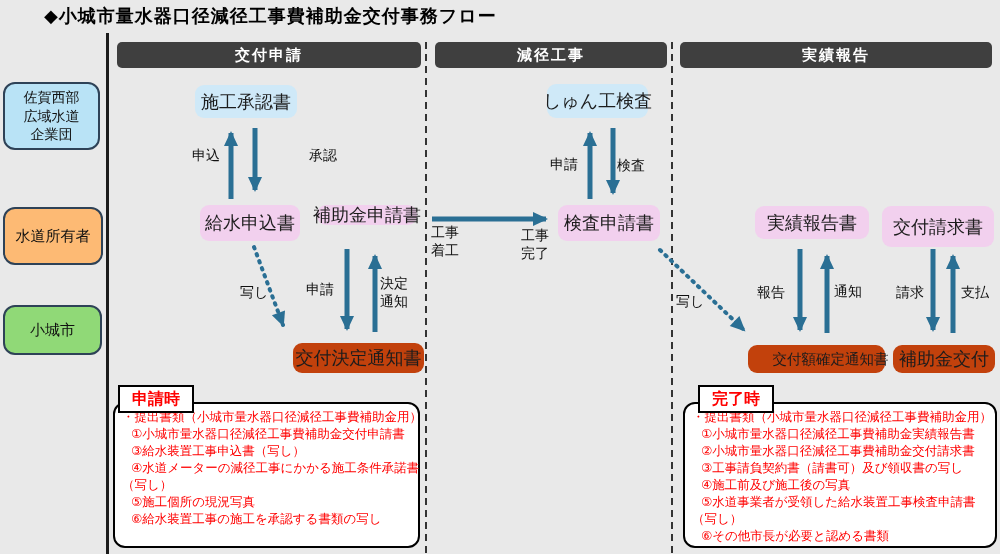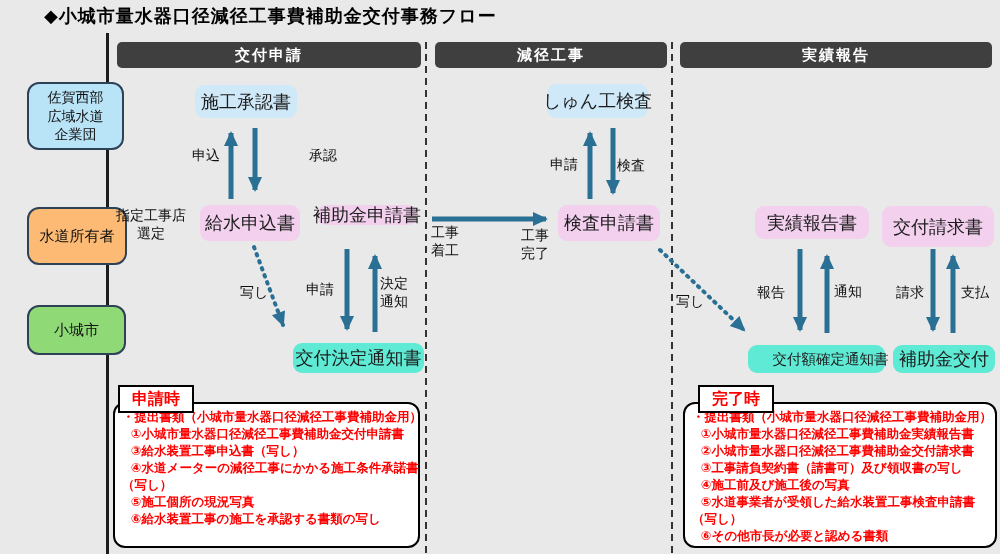--- a/index.html
+++ b/index.html
@@ -39,35 +39,35 @@
     font-size:15px; font-weight:bold; letter-spacing:2px;
   }
   .phase-1 { left:117px; width:304px; }
   .phase-2 { left:435px; width:232px; }
   .phase-3 { left:680px; width:312px; }
 
   
   .actor {
     position:absolute; border:2px solid #2e4257; border-radius:12px;
     display:flex; flex-direction:column; align-items:center; justify-content:center;
-    font-size:14px; line-height:1.35; text-align:left; color:#101010;margin-left:24px;
+    font-size:14px; line-height:1.35; text-align:left; color:#101010;
   }
   .actor-bureau { left:3px;  top:82px;  width:97px;  height:68px; background:#b9e3f6; }
   .actor-owner  { left:3px;  top:207px; width:100px; height:58px; background:#fdba74; font-size:15px; }
   .actor-city   { left:3px;  top:305px; width:99px;  height:50px; background:#90d977; font-size:15px; }
 
   
   .node {
     position:absolute; border-radius:9px;
     display:flex; align-items:center; justify-content:center;
     font-size:18px; color:#1c1c1c; white-space:nowrap;
   }
   .blue  { background:#cfe9f8; }
   .pink  { background:#f2d0ee; }
-  .green { background:#5eead4; }
+  .green { background:#c2410c; }
   .n-approval    { left:195px; top:85px;  width:102px; height:33px; }
   .n-waterapp    { left:200px; top:205px; width:100px; height:36px; }
   .n-subsidyapp  { left:317px; top:205px; width:100px; height:20px; }
   .n-decision    { left:293px; top:343px; width:131px; height:30px; }
   .n-inspection  { left:547px; top:84px;  width:101px; height:34px; }
   .n-inspectapp  { left:558px; top:205px; width:102px; height:36px; }
   .n-perfreport  { left:755px; top:206px; width:114px; height:33px; }
   .n-invoice     { left:882px; top:206px; width:112px; height:41px; }
   .n-amount      { left:748px; top:345px; width:137px; height:28px; font-size:14.5px;padding-left:28px; }
   .n-payment     { left:893px; top:345px; width:102px; height:28px; }
@@ -105,21 +105,21 @@
   .note-right { left:683px; width:314px; }
   .note-title {
     position:absolute; top:385px; height:28px; z-index:3;
     background:#fff; border:2px solid #000;
     display:flex; align-items:center; justify-content:center;
     color:#f00; font-weight:bold; font-size:16px; padding:1px 12px;
   }
   .nt-left  { left:118px; }
   .nt-right { left:698px; }
   .note-line {
-    color:#f00; font-weight:bold; font-size:12.5px;
+    color:#f00; font-weight:normal; font-size:12.5px;
     line-height:17px; white-space:nowrap;
   }
   .note-line.in { margin-left:9px; }
 </style>
 </head>
 <body>
 
 <div class="canvas">
 
   <div class="main-title">◆小城市量水器口径減径工事費補助金交付事務フロー</div>
@@ -169,24 +169,20 @@
       <line x1="933" y1="249" x2="933" y2="330" marker-end="url(#ah)"></line>
       <line x1="953" y1="333" x2="953" y2="256" marker-end="url(#ah)"></line>
       <line x1="432" y1="219" x2="546" y2="219" marker-end="url(#ah)"></line>
     </g>
     <g stroke="#2a6f94" stroke-width="4" fill="none" stroke-linecap="round" stroke-dasharray="1.5 6">
       <line x1="254" y1="247" x2="283" y2="325" marker-end="url(#ah)"></line>
       <line x1="660" y1="250" x2="744" y2="330" marker-end="url(#ah)"></line>
     </g>
   </svg>
 
-  <div class="lbl l-contractor">
-    <div>指定工事店</div>
-    <div>選定</div>
-  </div>
   <div class="lbl l-apply">申込</div>
   <div class="lbl l-approve">承認</div>
   <div class="lbl l-copyleft">写し</div>
   <div class="lbl l-applic">申請</div>
   <div class="lbl l-decision">
     <div>決定</div>
     <div>通知</div>
   </div>
   <div class="lbl l-kojistart">
     <div>工事</div>

